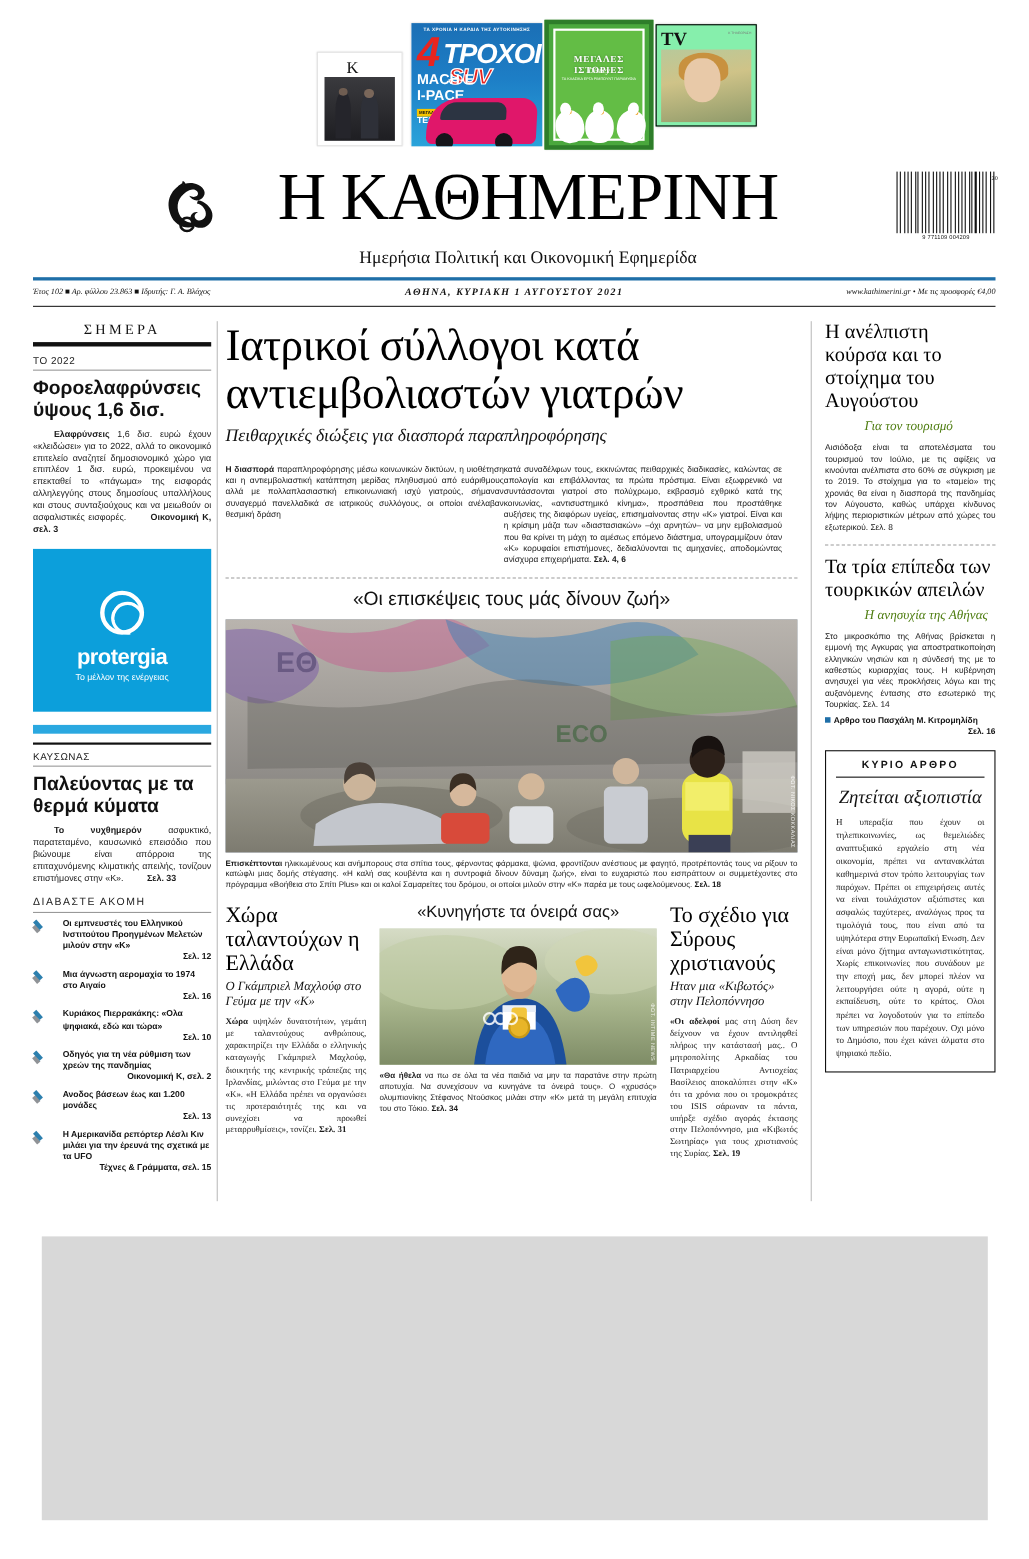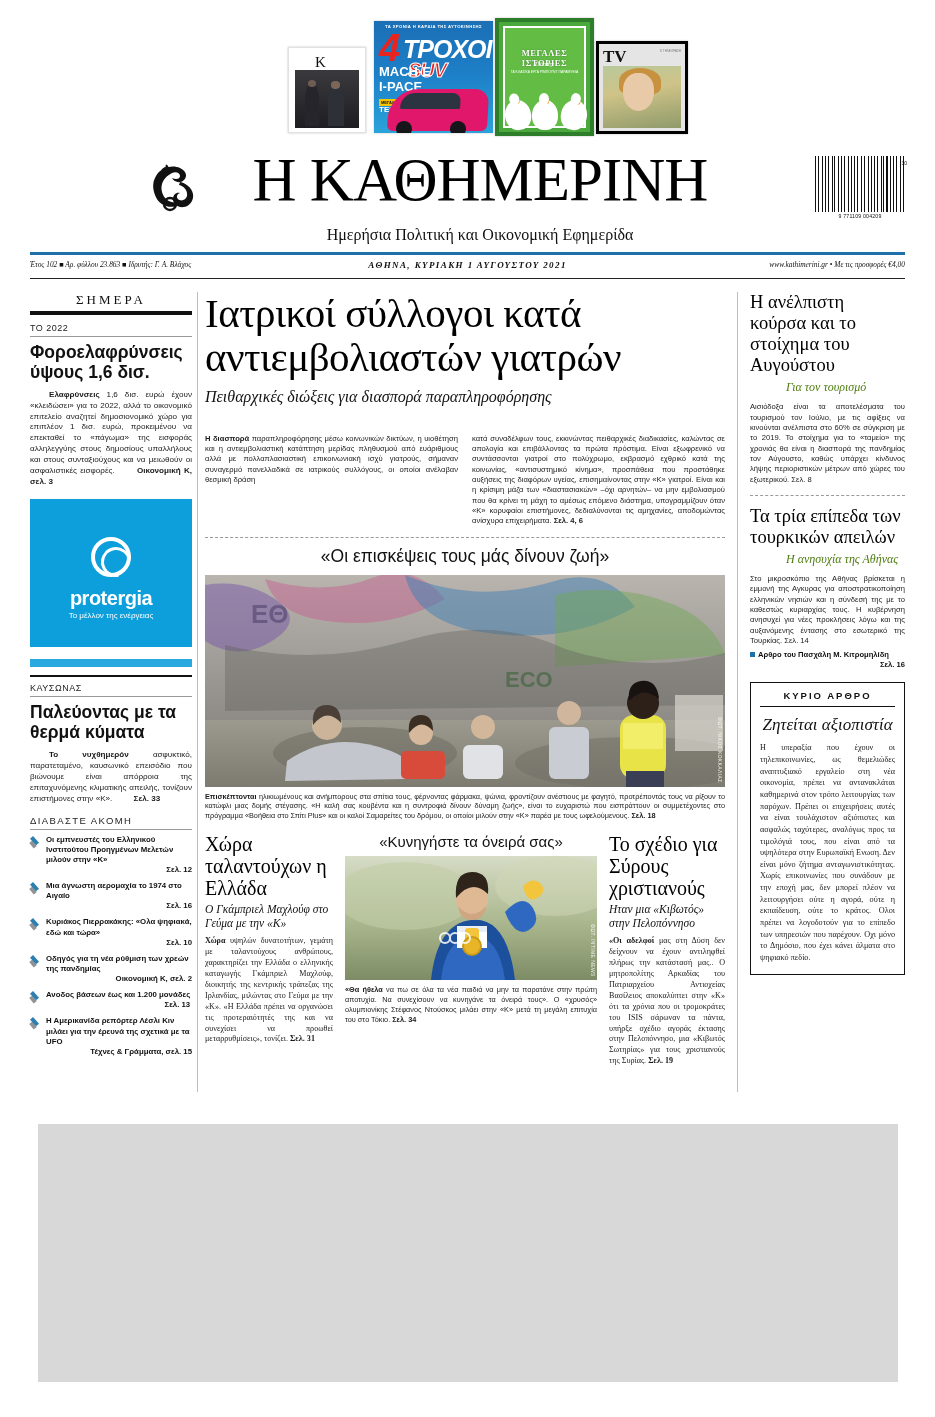--- a/index.html
+++ b/index.html
@@ -64,21 +64,21 @@
   .supp-mi .mi-s { position:absolute; top:48px; left:0; right:0; text-align:center; font-size:3.4px; color:#fff;}
   .supp-mi .goose { position:absolute; bottom:2px; width:26px; height:30px; background:#fff;
     border-radius:50% 50% 45% 45%; }
   .supp-mi .goose:after { content:""; position:absolute; left:7px; top:-7px; width:10px; height:12px;
     background:#fff; border-radius:50%; }
   .supp-mi .goose:before { content:""; position:absolute; left:9px; top:-1px; width:8px; height:5px;
     background:#f0a22a; border-radius:2px; }
   .supp-mi .g1 { left:6px; transform:rotate(-10deg);} .supp-mi .g2 { left:33px; }
   .supp-mi .g3 { left:62px; transform:rotate(10deg);}
 
-  .supp-tv { left: 308px; bottom: 2px; width: 92px; height: 93px; background:#e5e5e5; border:3px solid #000000; }
+  .supp-tv { left: 308px; bottom: 21px; width: 92px; height: 93px; background:#86efac; border:1px solid #000000; }
   .supp-tv .tv-l { position:absolute; left:4px; top:3px; font-family:"Liberation Serif",serif;
     font-weight:bold; font-size:17px; color:#111; }
   .supp-tv .tv-h { position:absolute; right:4px; top:5px; font-size:3px; color:#777; }
   .supp-tv .tv-ph { position:absolute; left:4px; top:22px; right:4px; bottom:3px;
     background: linear-gradient(170deg,#b8c99a 0%, #cfc388 40%, #8f9a6a 100%); }
   .supp-tv .tv-face { position:absolute; left:26%; top:12%; width:40%; height:60%;
     background:#e8c9a8; border-radius:45% 45% 50% 50%; }
   .supp-tv .tv-hair { position:absolute; left:20%; top:4%; width:54%; height:42%;
     background:#c8913f; border-radius:50% 50% 30% 30%; }
 
@@ -136,35 +136,35 @@
     border-radius:50%; border:3px solid #fff; border-right-color:transparent; transform:rotate(35deg);}
   .promo .pname { position:absolute; left:0; right:0; top:88px; text-align:center; color:#fff;
     font-size:20px; font-weight:bold; letter-spacing:-.5px;}
   .promo .ptag { position:absolute; left:0; right:0; top:112px; text-align:center; color:#fff; font-size:8px;}
 
   .blue-bar { height:8px; background:#2aa8e0; margin-top:12px; }
   .hr-dark { height:2px; background:#111; margin:8px 0 6px; }
 
   .read-head { font-size:9.5px; letter-spacing:1.4px; color:#222; margin:10px 0 5px;
     border-bottom:1px solid #999; padding-bottom:3px;}
-  .read-item { display:flex; gap:5px; margin-bottom:6px; }
+  .read-item { display:flex; gap:16px; margin-bottom:6px; }
   .check { width:11px; min-width:11px; height:13px; position:relative; margin-top:1px;}
   .check:before { content:""; position:absolute; left:1px; top:5px; width:4px; height:7px;
     background:#8f9296; transform:rotate(-40deg); }
   .check:after { content:""; position:absolute; left:3px; top:0px; width:9px; height:4px;
     background:#2c7fae; transform:rotate(48deg); transform-origin:left top;}
   .read-txt { font-size:7.8px; font-weight:bold; line-height:1.3; color:#111; }
   .read-pg { display:block; text-align:right; font-weight:bold; }
 
   
   .main-hl { font-family:"Liberation Serif",serif; font-size:41px; line-height:1.07;
     color:#000; letter-spacing:-.5px; }
   .main-sub { font-family:"Liberation Serif",serif; font-style:italic; font-size:16px;
     color:#111; margin-top:8px; }
-  .main-body { display:flex; gap:14px; margin-top:28px; }
+  .main-body { display:flex; margin-top:16px; }
   .main-body .c { width:253px; font-size:7.6px; line-height:1.36; text-align:justify; color:#1a1a1a;}
   .dashed { border-top:1px dashed #9a9a9a; margin:10px 0 8px; }
   .photo-title { text-align:center; font-size:17.5px; color:#111; margin-bottom:8px; }
   .photo-main { width:520px; height:212px; position:relative; overflow:hidden;
     background:linear-gradient(180deg,#9aa0a6,#6d7378); }
   .cap { font-size:7.3px; line-height:1.35; text-align:justify; margin-top:5px; color:#1a1a1a;}
   .cap b { font-weight:bold; }
 
   .three { display:flex; gap:12px; margin-top:12px; }
   .three .s1 { width:128px; } .three .s2 { width:252px; } .three .s3 { width:116px; }

